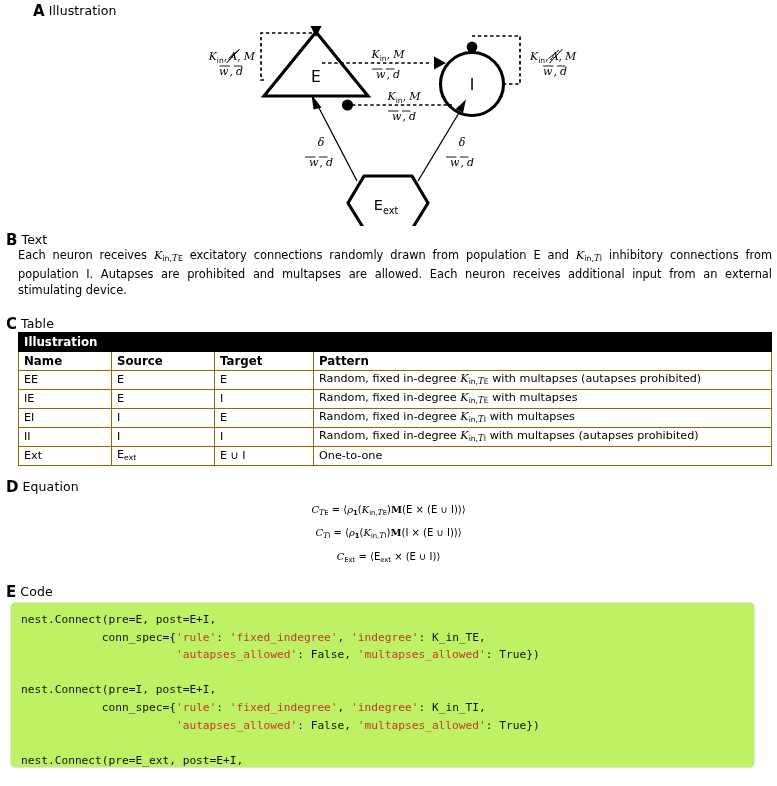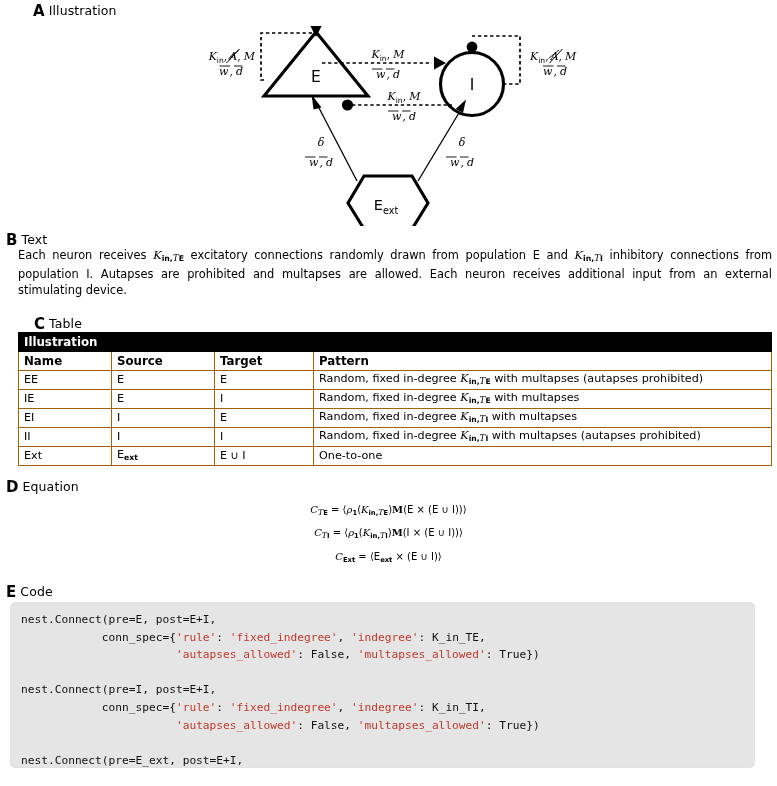--- a/index.html
+++ b/index.html
@@ -52,21 +52,20 @@
   }
 
   
   .mathit { font-family: "DejaVu Serif", serif; font-style: italic; }
   .mathup { font-family: "DejaVu Sans", sans-serif; font-style: normal; }
   .sub {
     font-size: 0.68em;
     vertical-align: -0.28em;
     font-style: normal;
     font-family: "DejaVu Sans", sans-serif;
-    font-weight: bold;
   }
   .calT {
     font-family: "DejaVu Serif", serif;
     font-style: italic;
     font-size: 0.78em;
     vertical-align: -0.28em;
   }
 
   
   #panel-c-table {
@@ -118,21 +117,21 @@
   .bold-up { font-family: "DejaVu Serif", serif; font-weight: bold; font-style: normal; }
 
   
   #panel-e-code {
     position: absolute;
     left: 10px;
     top: 602px;
     width: 745px;
     height: 166px;
     box-sizing: border-box;
-    background: #e5e5e5;
+    background: #bef264;
     border: 1px solid #e2e2e2;
     border-radius: 5px;
     padding: 8px 10px;
     font-family: "DejaVu Sans Mono", monospace;
     font-size: 11.2px;
     line-height: 17.6px;
     white-space: pre;
     overflow: hidden;
     color: #111111;
   }
@@ -275,21 +274,21 @@
 </div>
 
 <div class="section-head" style="left:6px; top:231px;">
   <span class="letter">B</span><span>Text</span>
 </div>
 
 <div id="panel-b-body">
   <span>Each neuron receives </span><span class="mathit"><span>K</span><span class="sub">in,</span><span class="calT">T</span><span class="sub mathup">E</span></span><span> excitatory connections randomly drawn from population E and </span><span class="mathit"><span>K</span><span class="sub">in,</span><span class="calT">T</span><span class="sub mathup">I</span></span><span> inhibitory connections from population I. Autapses are prohibited and multapses are allowed. Each neuron receives additional input from an external stimulating device.</span>
 </div>
 
-<div class="section-head" style="left:6px; top:315px;margin-left:28px;">
+<div class="section-head" style="left:6px; top:315px;">
   <span class="letter">C</span><span>Table</span>
 </div>
 
 <table id="panel-c-table">
   <tbody>
     <tr class="title-row">
       <td colspan="4">Illustration</td>
     </tr>
     <tr class="col-head">
       <td class="col-name">Name</td>

